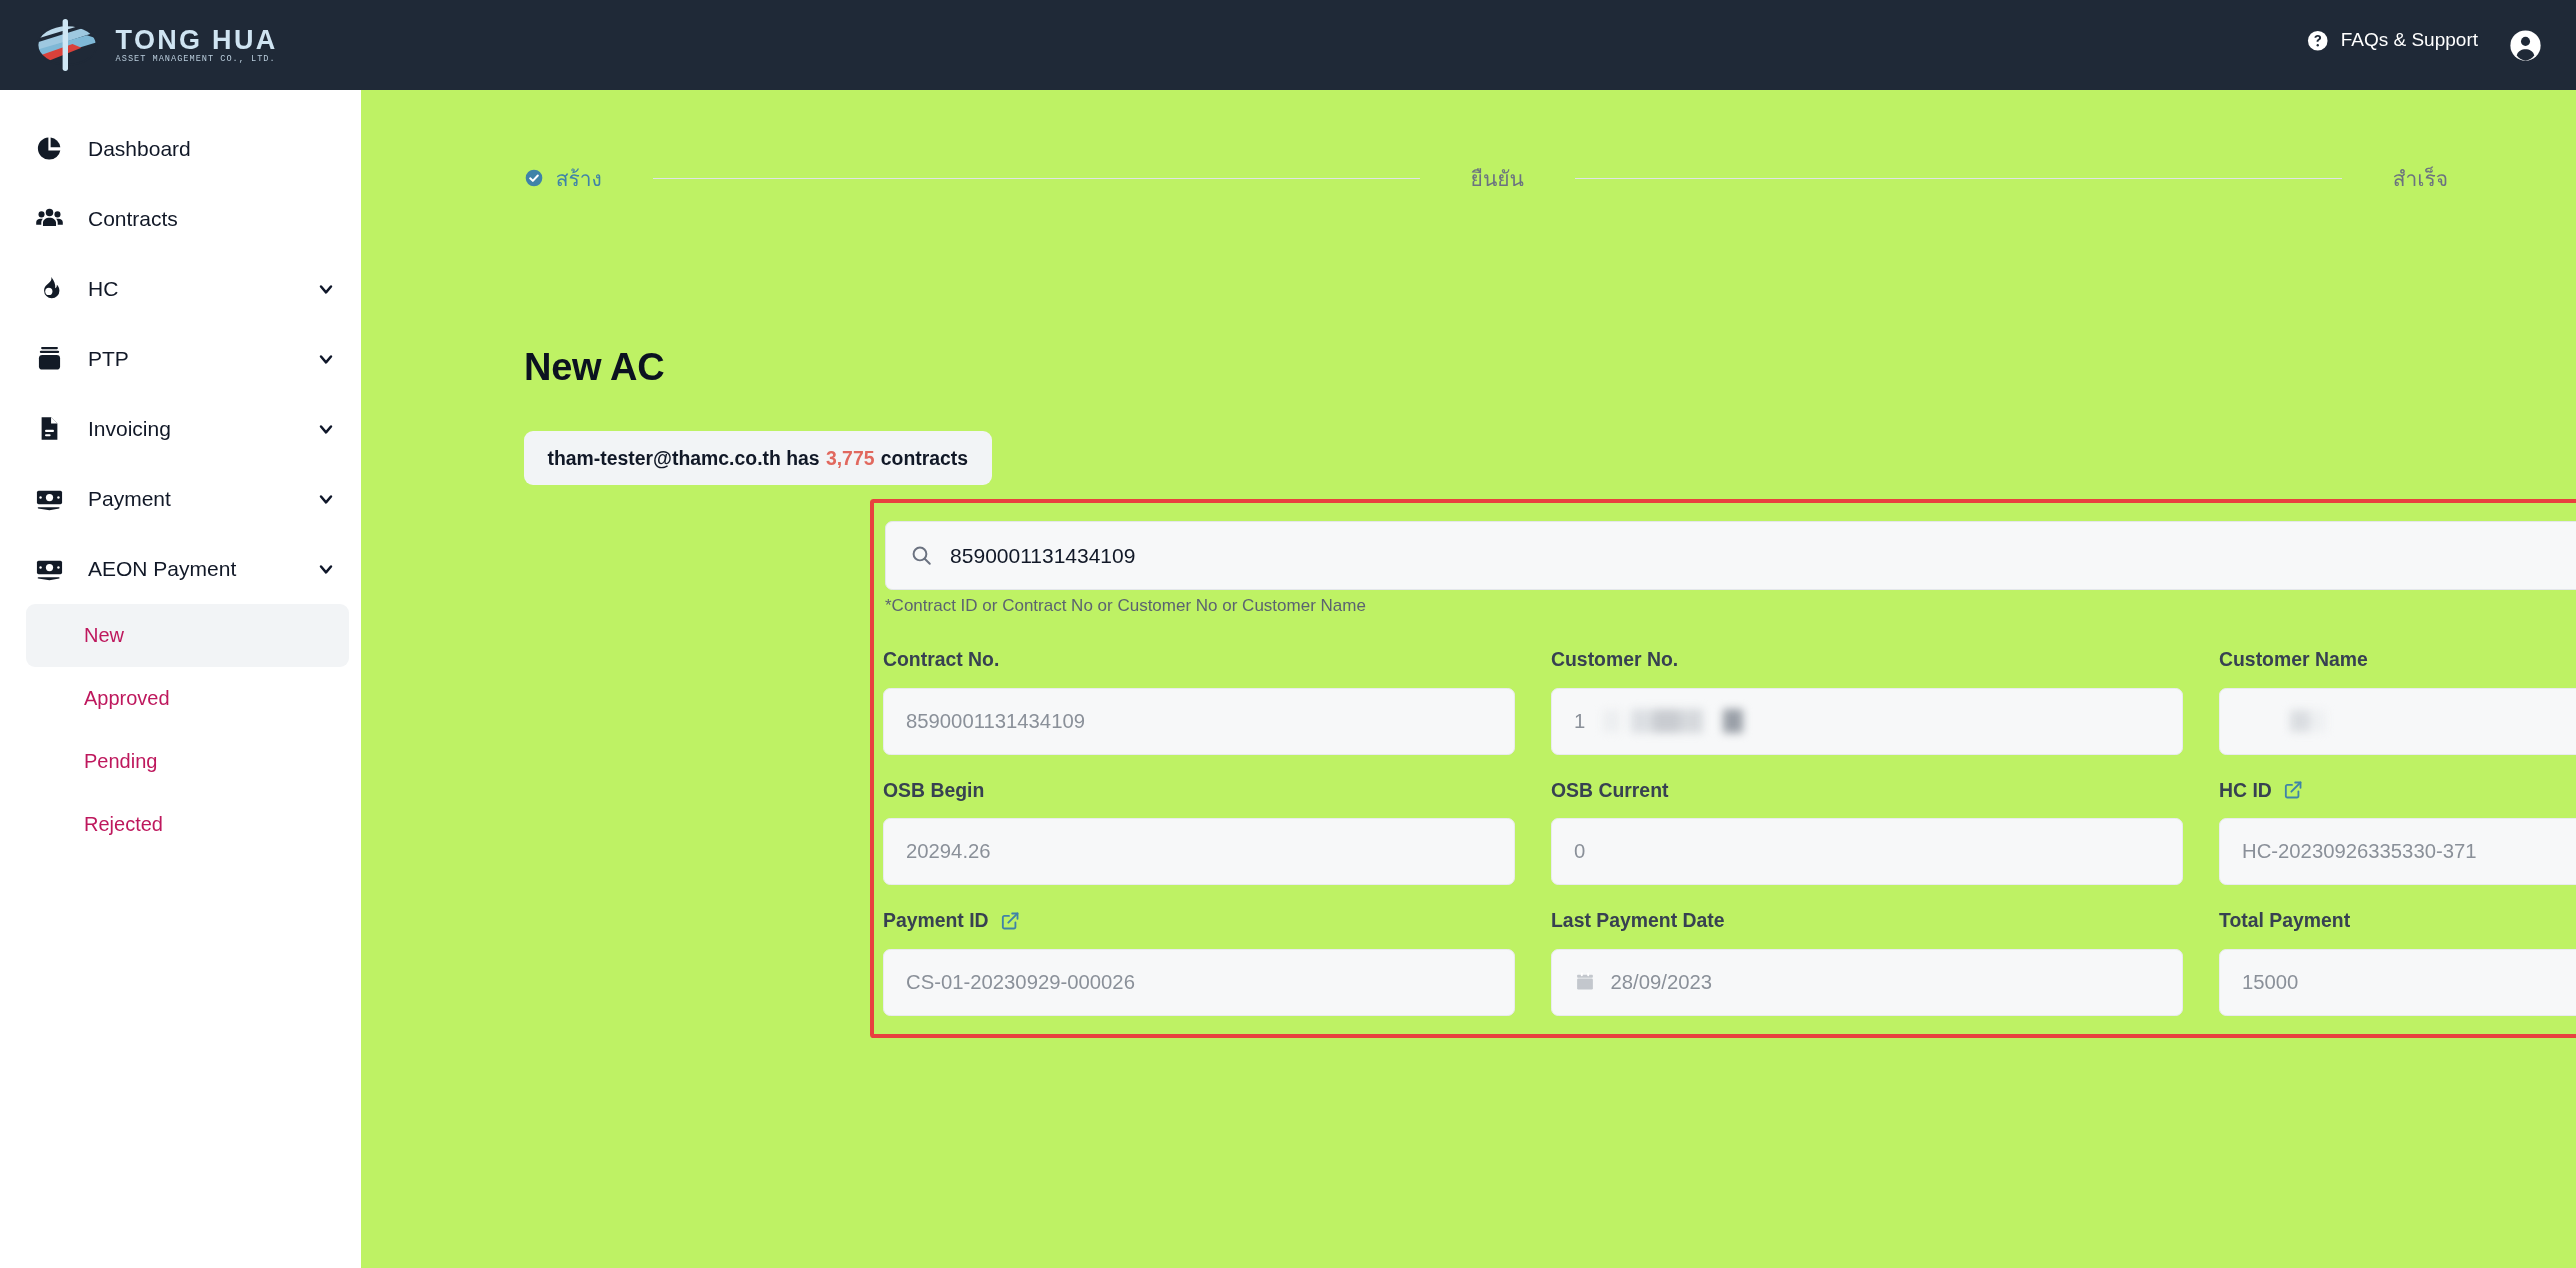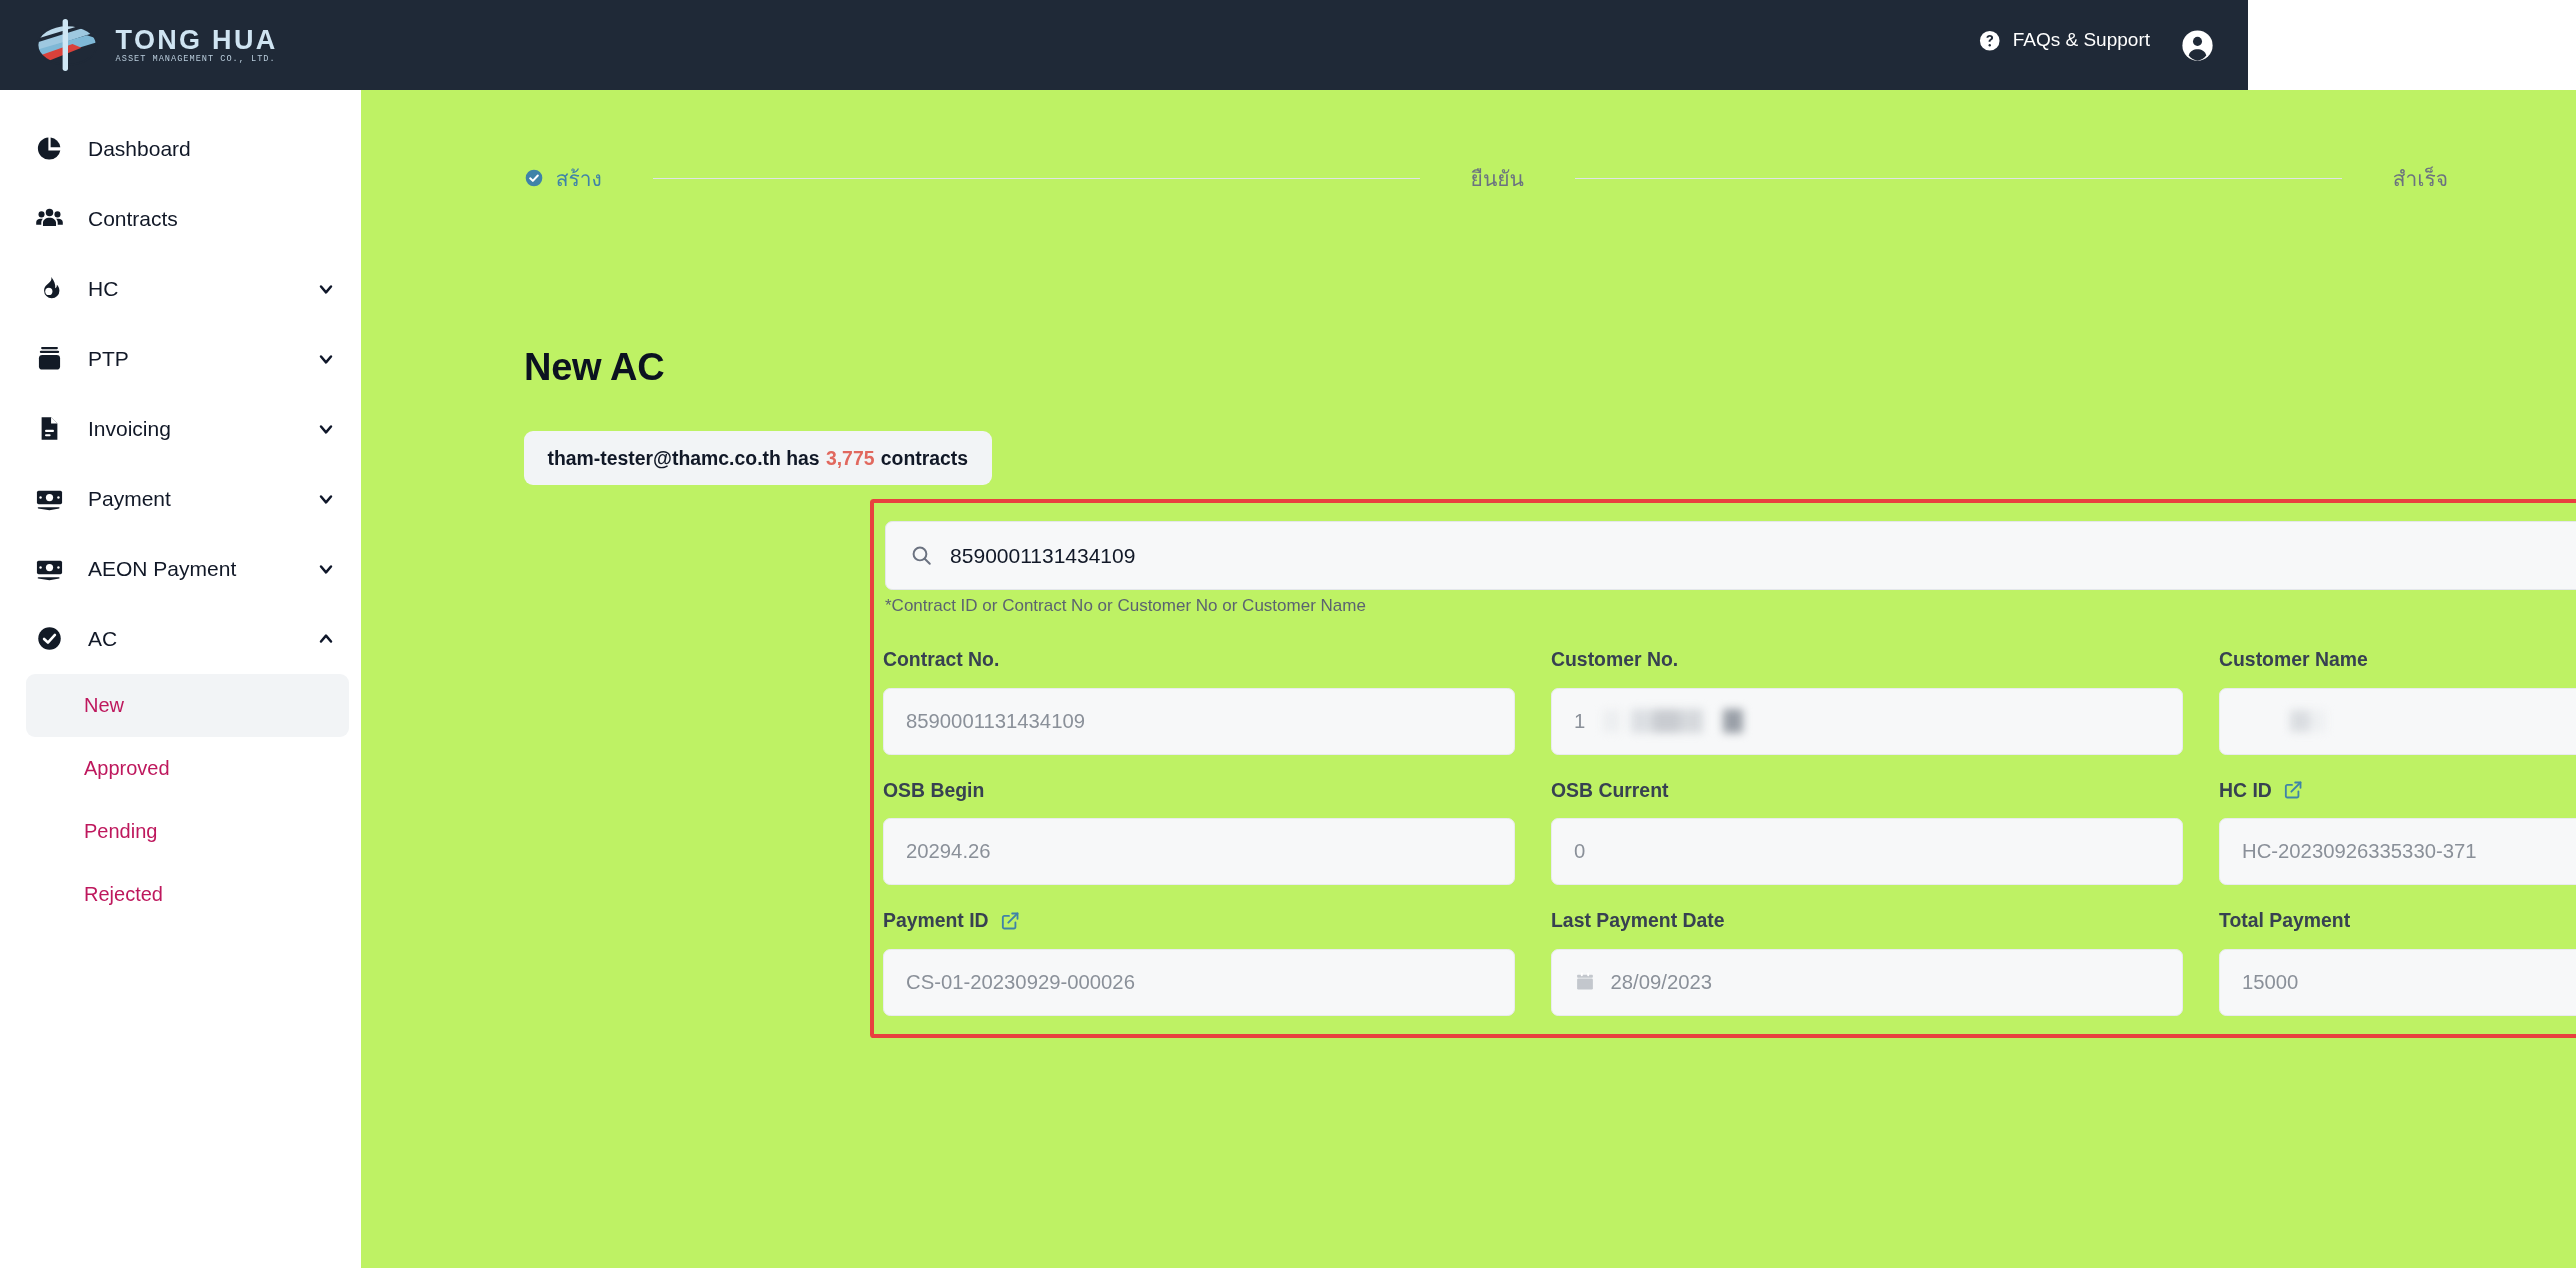--- a/index.html
+++ b/index.html
@@ -8,21 +8,21 @@
     width: 2576px; height: 1268px;
     font-family: "Liberation Sans", sans-serif;
     background: #ffffff;
     overflow: hidden;
   }
   body { position: relative; }
 
   
   .topbar {
     position: absolute; top: 0; left: 0;
-    width: 2248px; height: 90px;
+    width: 2576px; height: 90px;
     background: #1f2937;
     display: flex; align-items: center; justify-content: space-between;
     padding: 0 34px 0 33px;
   }
   .brand { display: flex; align-items: center; gap: 12.6px; }
   .brand-mark { width: 70px; height: 56px; flex: none; }
   .brand-text { display: flex; flex-direction: column; justify-content: center; }
   .brand-title {
     color: #cfe4f2; font-size: 27px; font-weight: 700;
     letter-spacing: 2.3px; line-height: 1.0;
@@ -320,34 +320,20 @@
       </svg>
     </span>
     <span class="nav-label">AEON Payment</span>
     <span class="nav-chevron">
       <svg width="20" height="20" viewBox="0 0 24 24" fill="none" stroke="currentColor" stroke-width="3" stroke-linecap="round" stroke-linejoin="round">
           <polyline points="6 9 12 16 18 9"></polyline>
         </svg>
     </span>
   </div>
 
-  <div class="nav-item">
-    <span class="nav-ico">
-      <svg width="27" height="27" viewBox="0 0 24 24" fill="currentColor">
-        <circle cx="12" cy="12" r="10"></circle>
-        <polyline points="7.2 12.4 10.6 15.6 16.8 8.8" fill="none" stroke="#ffffff" stroke-width="2.3" stroke-linecap="round" stroke-linejoin="round"></polyline>
-      </svg>
-    </span>
-    <span class="nav-label">AC</span>
-    <span class="nav-chevron">
-      <svg width="20" height="20" viewBox="0 0 24 24" fill="none" stroke="currentColor" stroke-width="3" stroke-linecap="round" stroke-linejoin="round">
-          <polyline points="6 15 12 8 18 15"></polyline>
-        </svg>
-    </span>
-  </div>
 
   <div class="subnav-item active">
     <span>New</span>
   </div>
   <div class="subnav-item">
     <span>Approved</span>
   </div>
   <div class="subnav-item">
     <span>Pending</span>
   </div>

